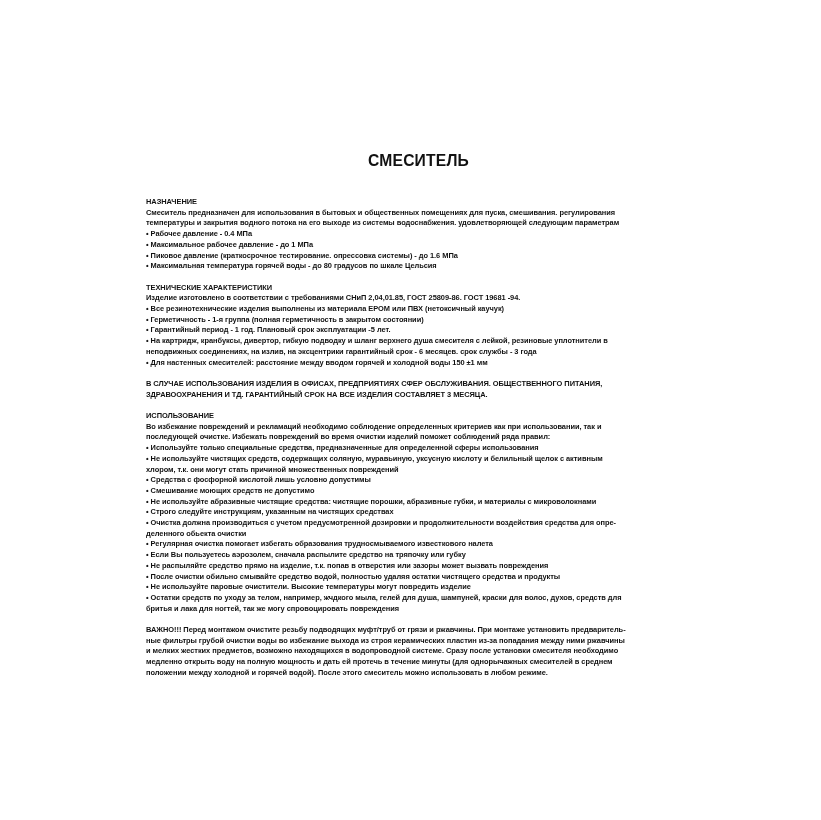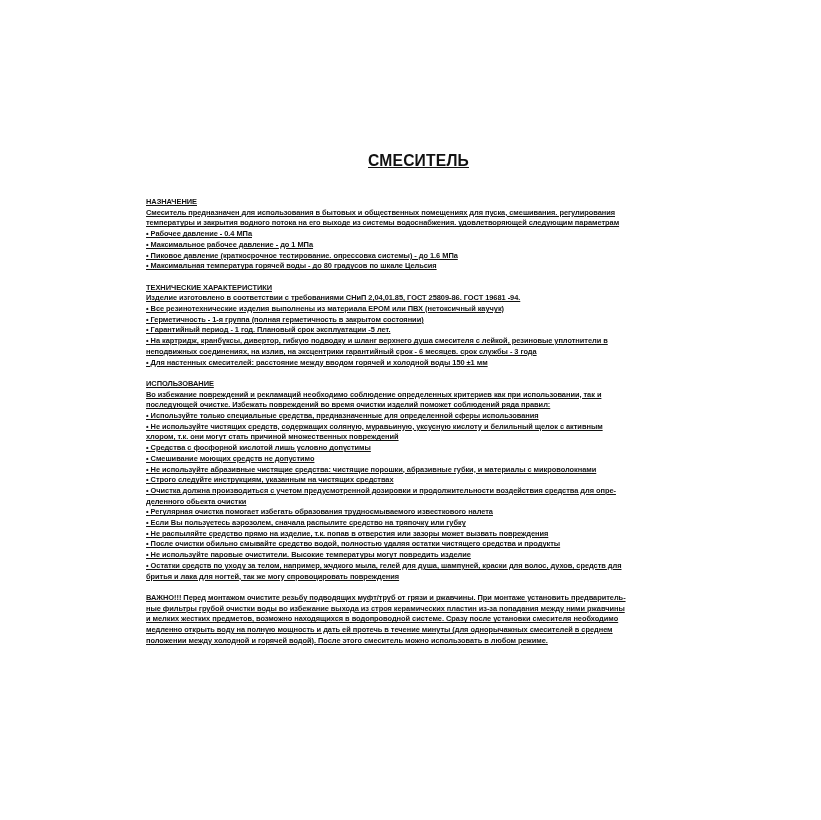--- a/index.html
+++ b/index.html
@@ -13,21 +13,20 @@
       position: relative;
       overflow: hidden;
       font-family: "Liberation Sans", sans-serif;
       color: #111111;
     }
     .page {
       position: absolute;
       left: 146px;
       top: 150px;
       width: 545px;
-      text-decoration: underline;
     }
     .title {
       text-align: center;
       font-weight: bold;
       font-size: 17px;
       letter-spacing: 0.2px;
       margin: 0 0 25px 0;
       height: 22px;
       line-height: 22px;
       transform: scaleX(0.92);
@@ -71,20 +70,24 @@
     <div class="line heading">ТЕХНИЧЕСКИЕ ХАРАКТЕРИСТИКИ</div>
     <div class="line">Изделие изготовлено в соответствии с требованиями СНиП 2,04,01.85, ГОСТ 25809-86. ГОСТ 19681 -94.</div>
     <div class="line">•  Все резинотехнические изделия выполнены из материала EPOM или ПВХ (нетоксичный каучук)</div>
     <div class="line">•  Герметичность - 1-я группа (полная герметичность в закрытом состоянии)</div>
     <div class="line">•  Гарантийный период - 1 год. Плановый срок эксплуатации -5 лет.</div>
     <div class="line">•  На картридж, кранбуксы, дивертор, гибкую подводку и шланг верхнего душа смесителя с лейкой, резиновые уплотнители в</div>
     <div class="line">неподвижных соединениях, на излив, на эксцентрики гарантийный срок - 6 месяцев. срок службы - 3 года</div>
     <div class="line">•  Для настенных смесителей: расстояние между вводом горячей и холодной воды 150 ±1 мм</div>
   </div>
 
+  <div class="section">
+    <div class="line caps">В СЛУЧАЕ ИСПОЛЬЗОВАНИЯ ИЗДЕЛИЯ В ОФИСАХ, ПРЕДПРИЯТИЯХ СФЕР ОБСЛУЖИВАНИЯ. ОБЩЕСТВЕННОГО ПИТАНИЯ,</div>
+    <div class="line caps">ЗДРАВООХРАНЕНИЯ И ТД. ГАРАНТИЙНЫЙ СРОК НА ВСЕ ИЗДЕЛИЯ СОСТАВЛЯЕТ 3 МЕСЯЦА.</div>
+  </div>
 
   <div class="section">
     <div class="line heading">ИСПОЛЬЗОВАНИЕ</div>
     <div class="line">Во избежание повреждений и рекламаций необходимо соблюдение определенных критериев как при использовании, так и</div>
     <div class="line">последующей очистке. Избежать повреждений во время очистки изделий поможет соблюдений ряда правил:</div>
     <div class="line">•  Используйте только специальные средства, предназначенные для определенной сферы использования</div>
     <div class="line">•  Не используйте чистящих средств, содержащих соляную, муравьиную, уксусную кислоту и белильный щелок с активным</div>
     <div class="line">хлором, т.к. они могут стать причиной множественных повреждений</div>
     <div class="line">•  Средства с фосфорной кислотой лишь условно допустимы</div>
     <div class="line">•  Смешивание моющих средств не допустимо</div>

